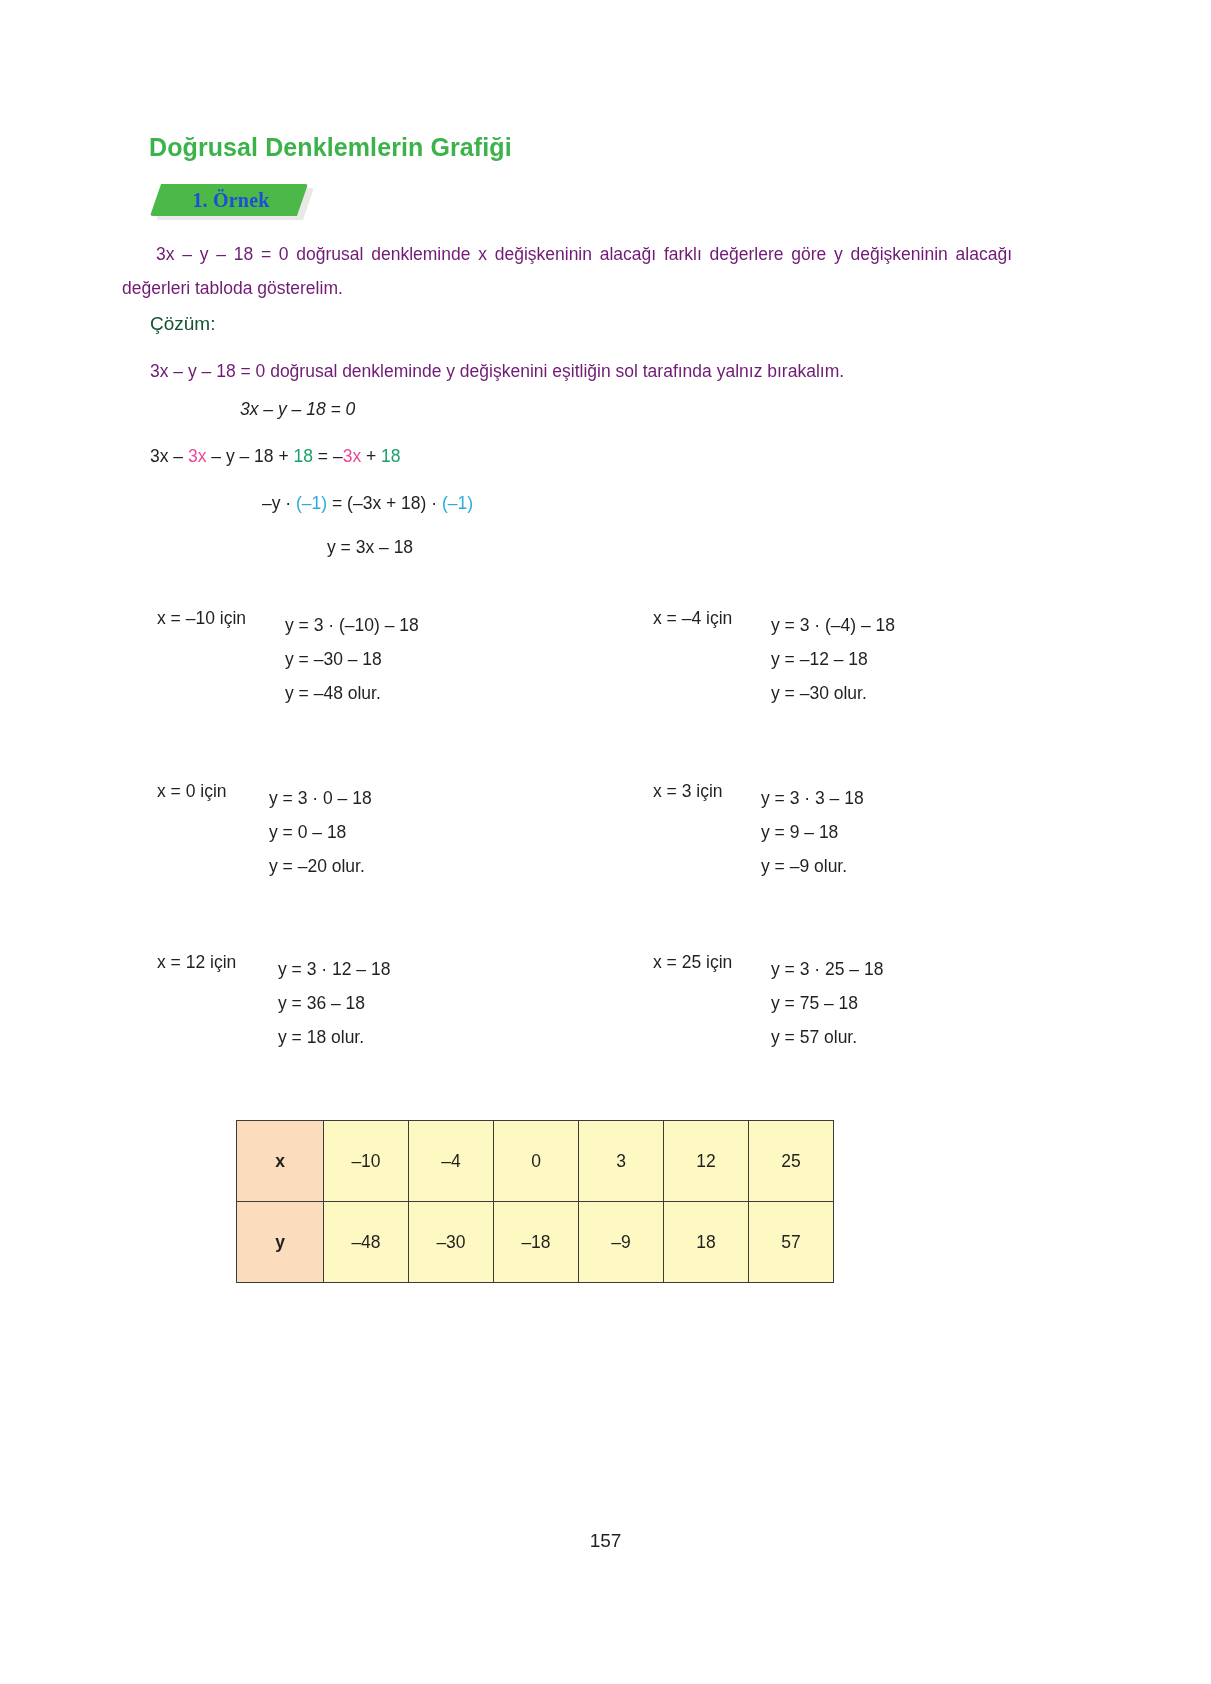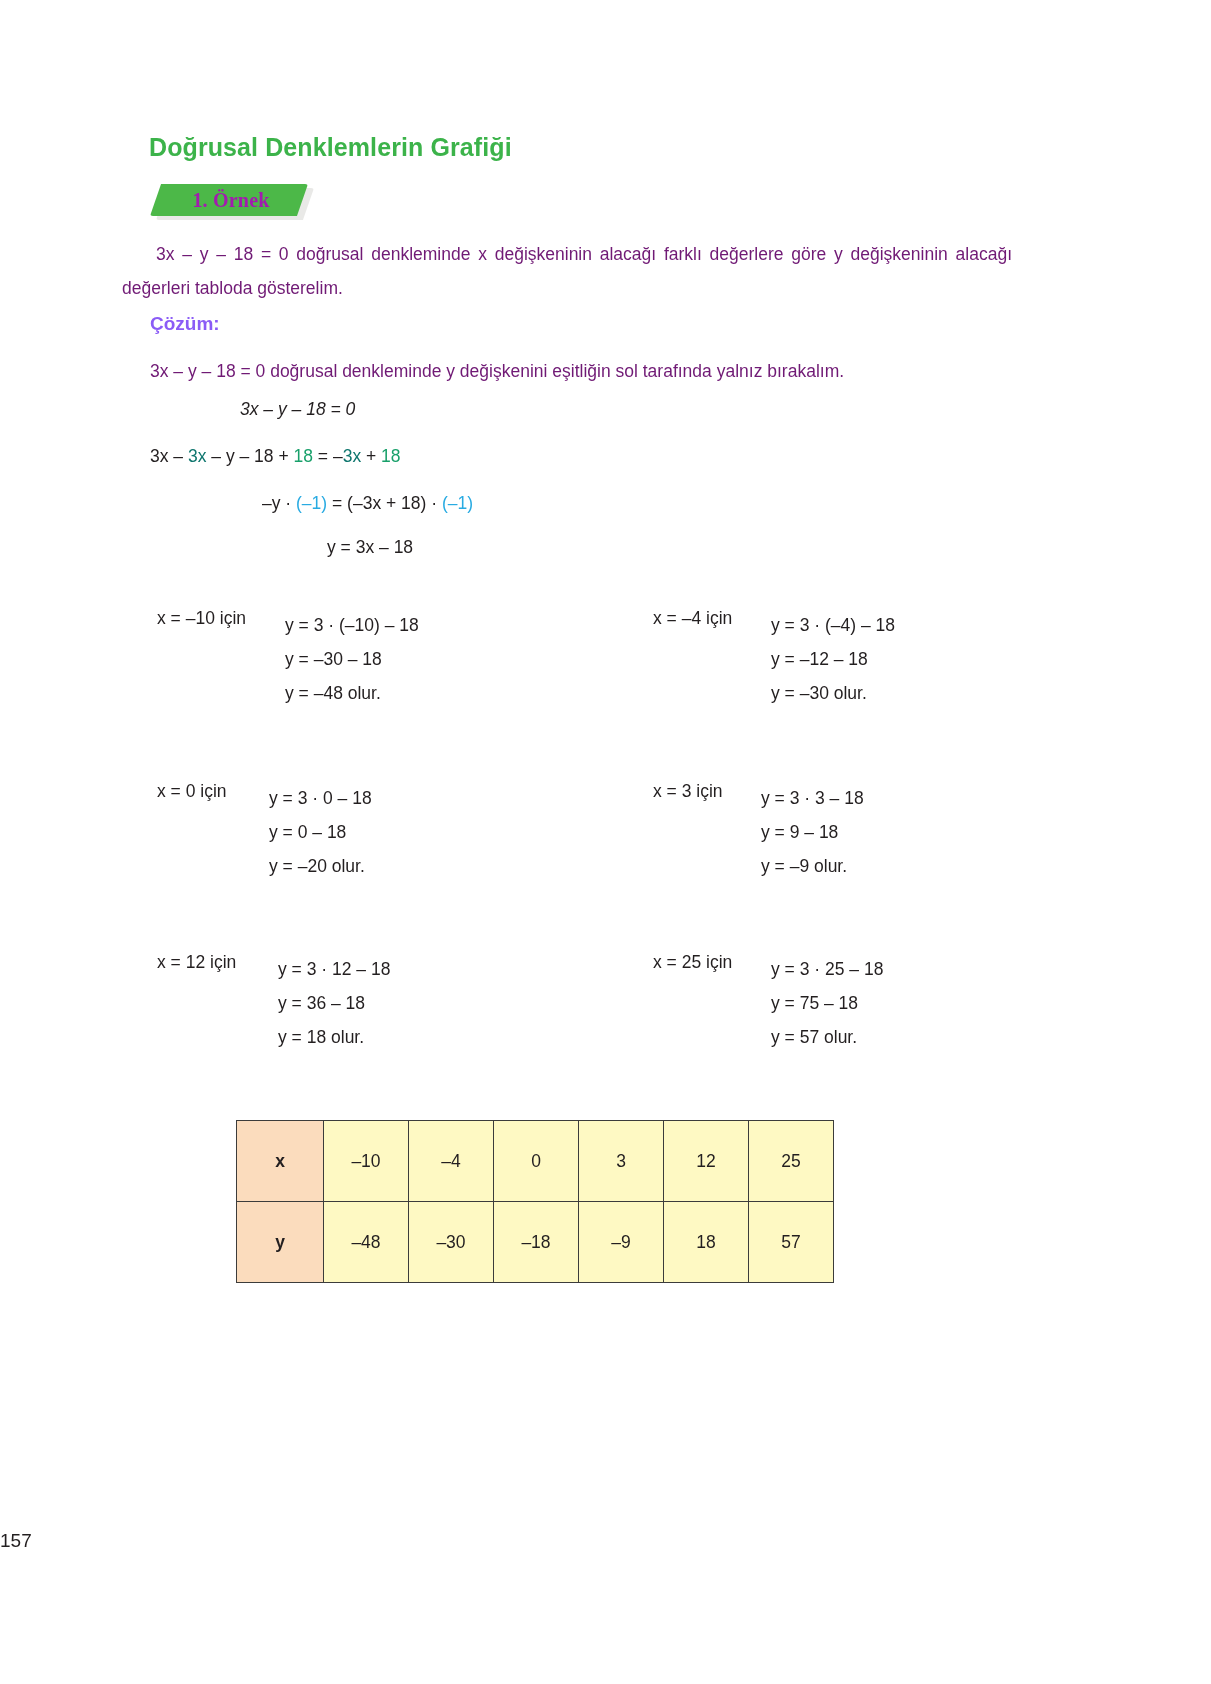--- a/index.html
+++ b/index.html
@@ -66,21 +66,21 @@
   }
   .example-badge-label {
     position: absolute;
     left: 0;
     top: 0;
     width: 158px;
     height: 32px;
     display: flex;
     align-items: center;
     justify-content: center;
-    color: #a21caf;
+    color: #1d4ed8;
     font-family: "Liberation Serif", serif;
     font-size: 20px;
     font-weight: bold;
     letter-spacing: 0.2px;
     padding-left: 4px;
     box-sizing: border-box;
   }
 
   
   .para {
@@ -94,22 +94,22 @@
     top: 237px;
     width: 890px;
     text-align: justify;
     text-indent: 34px;
   }
   .solution-label {
     position: absolute;
     left: 150px;
     top: 313px;
     font-size: 19px;
-    font-weight: bold;
-    color: #8b5cf6;
+    font-weight: normal;
+    color: #14532d;
   }
   #solution-intro {
     left: 150px;
     top: 354px;
     width: 870px;
     white-space: nowrap;
   }
 
   
   .eq {
@@ -117,21 +117,21 @@
     font-size: 17.5px;
     color: #231f20;
     white-space: nowrap;
     line-height: 26px;
   }
   #eq-step-1 { left: 240px; top: 396px; font-style: italic; }
   #eq-step-2 { left: 150px; top: 443px; }
   #eq-step-3 { left: 262px; top: 490px; }
   #eq-step-4 { left: 327px; top: 534px; }
 
-  .red  { color: #0f766e; }
+  .red  { color: #ec4899; }
   .green{ color: #18a06a; }
   .blue { color: #29abe2; }
 
   
   .subst-block {
     position: absolute;
     font-size: 17.5px;
     color: #231f20;
     white-space: nowrap;
   }
@@ -192,21 +192,21 @@
   .value-table td.data-cell {
     width: 84px;
   }
 
   
   .page-number {
     position: absolute;
     left: 0;
     top: 1530px;
     width: 1211px;
-    text-align: left;
+    text-align: center;
     font-size: 19px;
     color: #231f20;
   }
 </style>
 </head>
 <body>
 
 <div class="page">
 
   <div class="section-title">Doğrusal Denklemlerin Grafiği</div>

